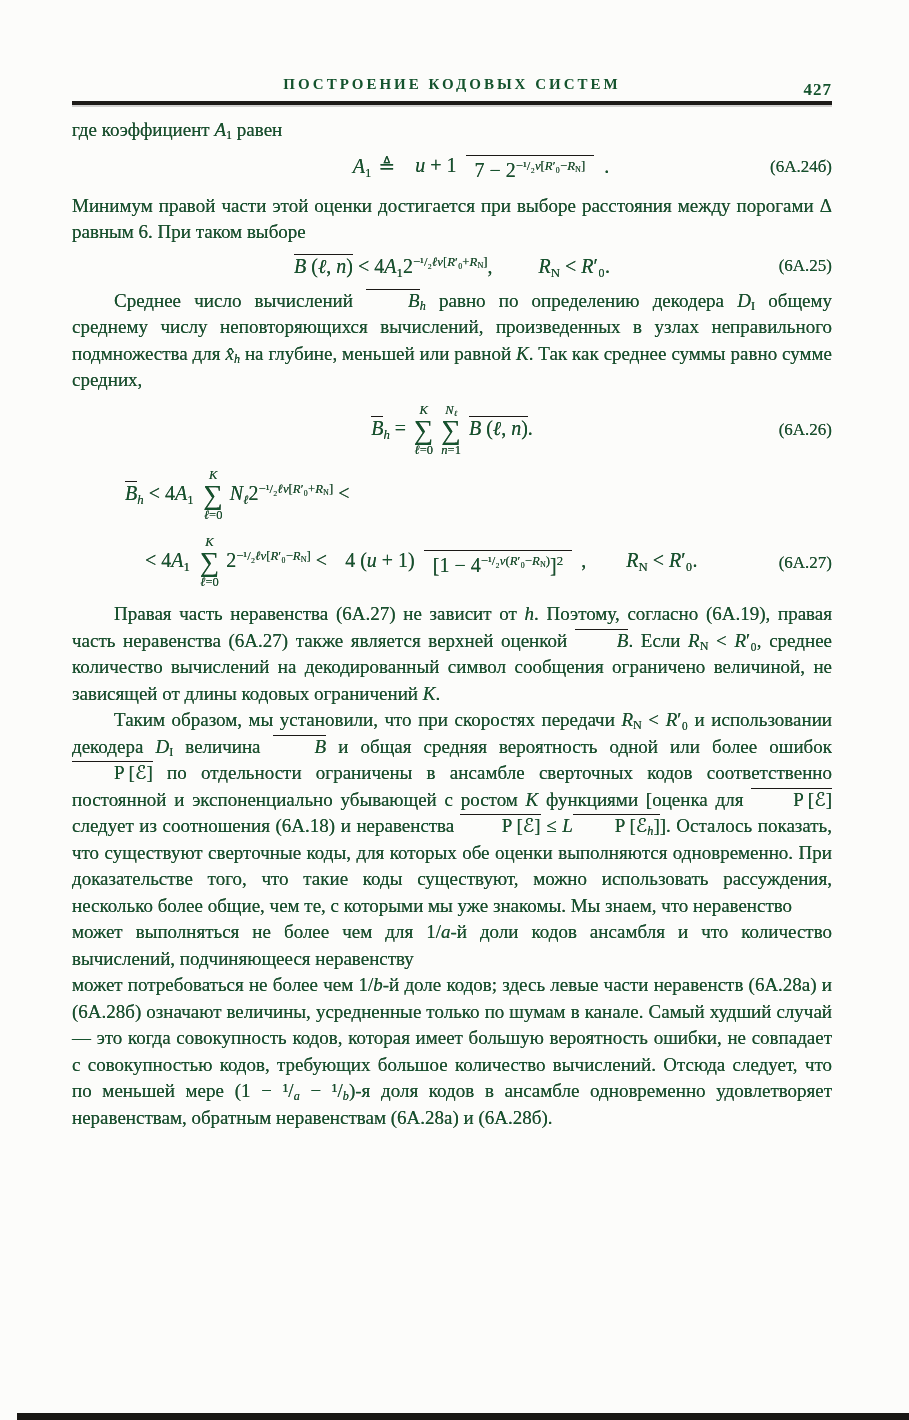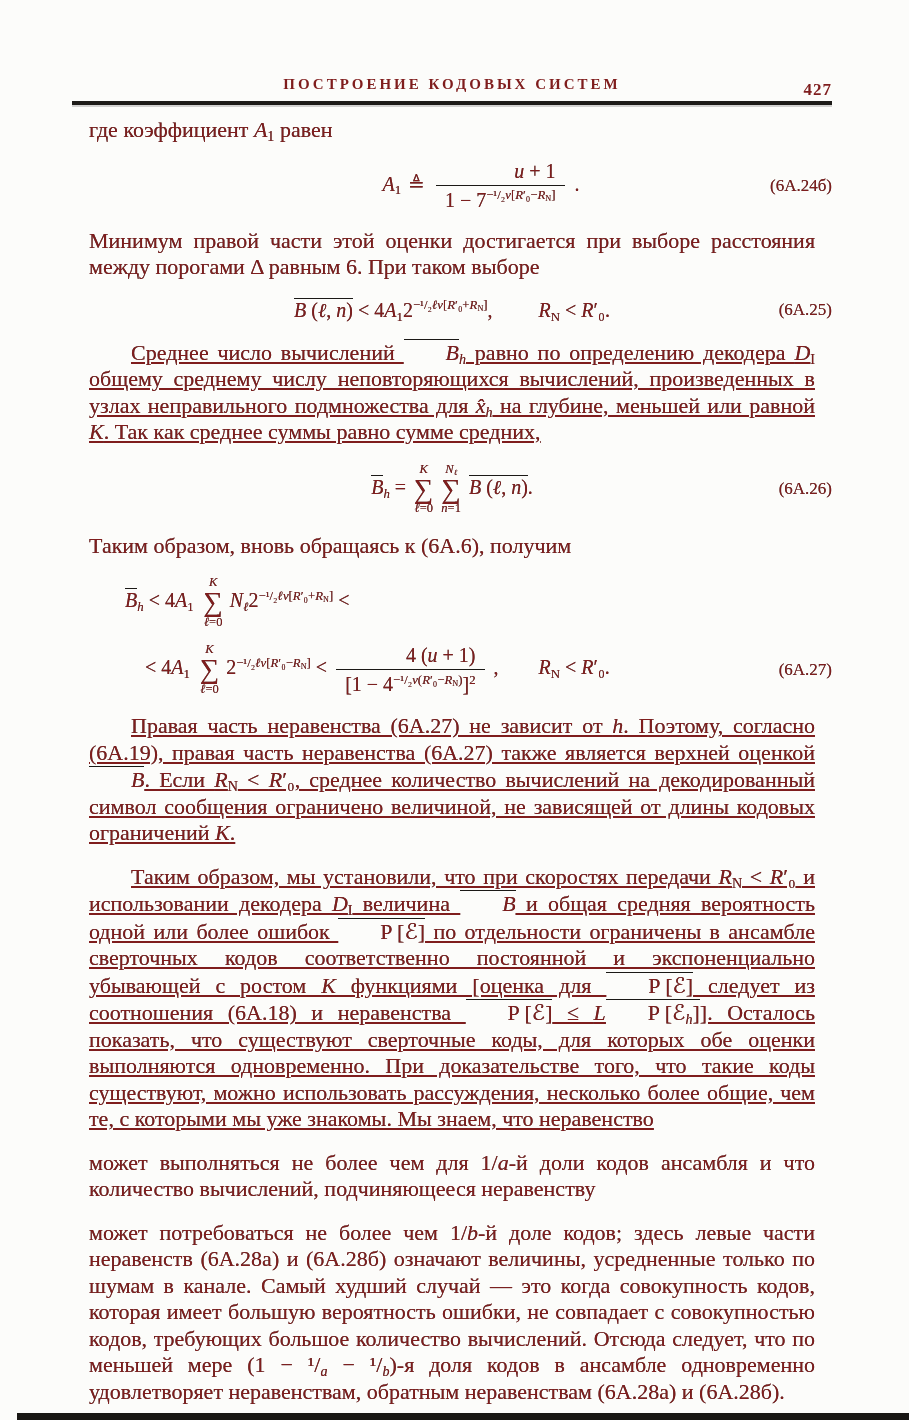--- a/index.html
+++ b/index.html
@@ -1,33 +1,33 @@
 <!DOCTYPE html>
 <html><head>
 <meta charset="utf-8">
 <style>
   html,body{margin:0;padding:0;background:#e8e8e8;}
   .page{
     width:909px;height:1420px;position:relative;overflow:hidden;
-    background:#fcfcfa;color:#7f1d1d;box-sizing:border-box;
+    background:#fcfcfa;color:#14532d;box-sizing:border-box;
     padding:76px 77px 0 72px;
     font-family:"Liberation Serif","DejaVu Serif","DejaVu Sans",serif;
   }
   .header{position:relative;height:22px;}
   .htitle{display:block;text-align:center;font-weight:bold;font-size:15px;letter-spacing:3px;}
   .hpage{position:absolute;right:0;top:4px;font-weight:bold;font-size:17px;letter-spacing:1px;}
   .hrule{height:4px;background:#1d1b18;margin-top:3px;box-shadow:0 2px 0 rgba(20,18,15,.18);}
-  .para{font-size:22px;line-height:26.5px;text-align:justify;margin:17px;
+  .para{font-size:19px;line-height:26.5px;text-align:justify;margin:0;
         text-shadow:0 0 .45px rgba(20,16,12,.75);}
-  .para.indent{text-indent:42px;text-decoration:underline;}
+  .para.indent{text-indent:42px;}
   .mi{font-style:italic;}
   .sub{font-size:.64em;vertical-align:-.28em;line-height:0;}
   .sup{font-size:.64em;vertical-align:.55em;line-height:0;}
   .ovl{display:inline-block;border-top:1.4px solid #1b1916;padding-top:1px;line-height:1.05;}
-  .frac{display:inline-flex;flex-direction:column;align-items:flex-end;vertical-align:middle;
+  .frac{display:inline-flex;align-items:flex-start;vertical-align:middle;
         margin:0 4px;text-align:center;}
   .fn{display:block;padding:0 9px 3px;line-height:1.05;}
   .fd{display:block;border-top:1.5px solid #1b1916;padding:3px 9px 0;line-height:1.1;}
   .sum{display:inline-flex;flex-direction:column;align-items:center;vertical-align:middle;
        line-height:1;margin:0 3px;}
   .st,.sb{font-size:12.5px;line-height:1.05;}
   .ss{font-size:27px;line-height:.92;margin:1px 0;}
   .gap{display:inline-block;}
   .eq{position:relative;text-align:center;font-size:20px;
       text-shadow:0 0 .45px rgba(20,16,12,.75);}
@@ -57,21 +57,21 @@
     <span class="htitle">ПОСТРОЕНИЕ КОДОВЫХ СИСТЕМ</span>
     <span class="hpage">427</span>
   </div>
   <div class="hrule"></div>
 
   <p class="para mt12"><span>где коэффициент </span><span class="mi">A</span><span class="sub">1</span><span> равен</span></p>
 
   <div class="eq eq24b">
     <span class="eqbody"><span class="mi">A</span><span class="sub">1</span><span class="gap" style="width: 7px;"></span><span>≜</span><span class="gap" style="width: 7px;"></span><span class="frac">
           <span class="fn"><span class="mi">u</span><span> + 1</span></span>
-          <span class="fd"><span>1 − 7</span><span class="sup"><span>−¹/₂</span><span class="mi">v</span><span>[</span><span class="mi">R</span><span>′₀</span><span>−</span><span class="mi">R</span><span class="sub">N</span><span>]</span></span></span>
+          <span class="fd"><span>7 − 2</span><span class="sup"><span>−¹/₂</span><span class="mi">v</span><span>[</span><span class="mi">R</span><span>′₀</span><span>−</span><span class="mi">R</span><span class="sub">N</span><span>]</span></span></span>
         </span><span class="gap" style="width: 6px;"></span><span>.</span></span>
     <span class="eqnum">(6А.24б)</span>
   </div>
 
   <p class="para"><span>Минимум правой части этой оценки достигается при выборе расстояния между порогами Δ равным 6. При таком выборе</span></p>
 
   <div class="eq eq25">
     <span class="eqbody"><span class="ovl"><span class="mi">B</span><span> (</span><span class="mi">ℓ</span><span>, </span><span class="mi">n</span><span>)</span></span><span> &lt; 4</span><span class="mi">A</span><span class="sub">1</span><span>2</span><span class="sup"><span>−¹/₂</span><span class="mi">ℓ</span><span class="mi">v</span><span>[</span><span class="mi">R</span><span>′₀</span><span>+</span><span class="mi">R</span><span class="sub">N</span><span>]</span></span><span>,</span><span class="gap" style="width: 46px;"></span><span class="mi">R</span><span class="sub">N</span><span> &lt; </span><span class="mi">R</span><span>′₀</span><span>.</span></span>
     <span class="eqnum">(6А.25)</span>
   </div>
@@ -84,21 +84,20 @@
           <span class="ss">∑</span>
           <span class="sb"><span class="mi">ℓ</span><span>=0</span></span>
         </span><span class="gap" style="width: 2px;"></span><span class="sum">
           <span class="st"><span class="mi">N</span><span class="mi sub">ℓ</span></span>
           <span class="ss">∑</span>
           <span class="sb"><span class="mi">n</span><span>=1</span></span>
         </span><span class="gap" style="width: 5px;"></span><span class="ovl"><span class="mi">B</span><span> (</span><span class="mi">ℓ</span><span>, </span><span class="mi">n</span><span>)</span></span><span>.</span></span>
     <span class="eqnum">(6А.26)</span>
   </div>
 
-  <p class="para"><span>Таким образом, вновь обращаясь к (6А.6), получим</span></p>
 
   <div class="eq eq27">
     <div class="l1"><span class="ovl"><span class="mi">B</span></span><span class="mi sub">h</span><span> &lt; 4</span><span class="mi">A</span><span class="sub">1</span><span class="gap" style="width: 7px;"></span><span class="sum">
           <span class="st"><span class="mi">K</span></span>
           <span class="ss">∑</span>
           <span class="sb"><span class="mi">ℓ</span><span>=0</span></span>
         </span><span class="gap" style="width: 4px;"></span><span class="mi">N</span><span class="mi sub">ℓ</span><span>2</span><span class="sup"><span>−¹/₂</span><span class="mi">ℓ</span><span class="mi">v</span><span>[</span><span class="mi">R</span><span>′₀</span><span>+</span><span class="mi">R</span><span class="sub">N</span><span>]</span></span><span> &lt;</span></div>
     <div class="l2">
       <span><span>&lt; 4</span><span class="mi">A</span><span class="sub">1</span><span class="gap" style="width: 7px;"></span><span class="sum">
             <span class="st"><span class="mi">K</span></span>

